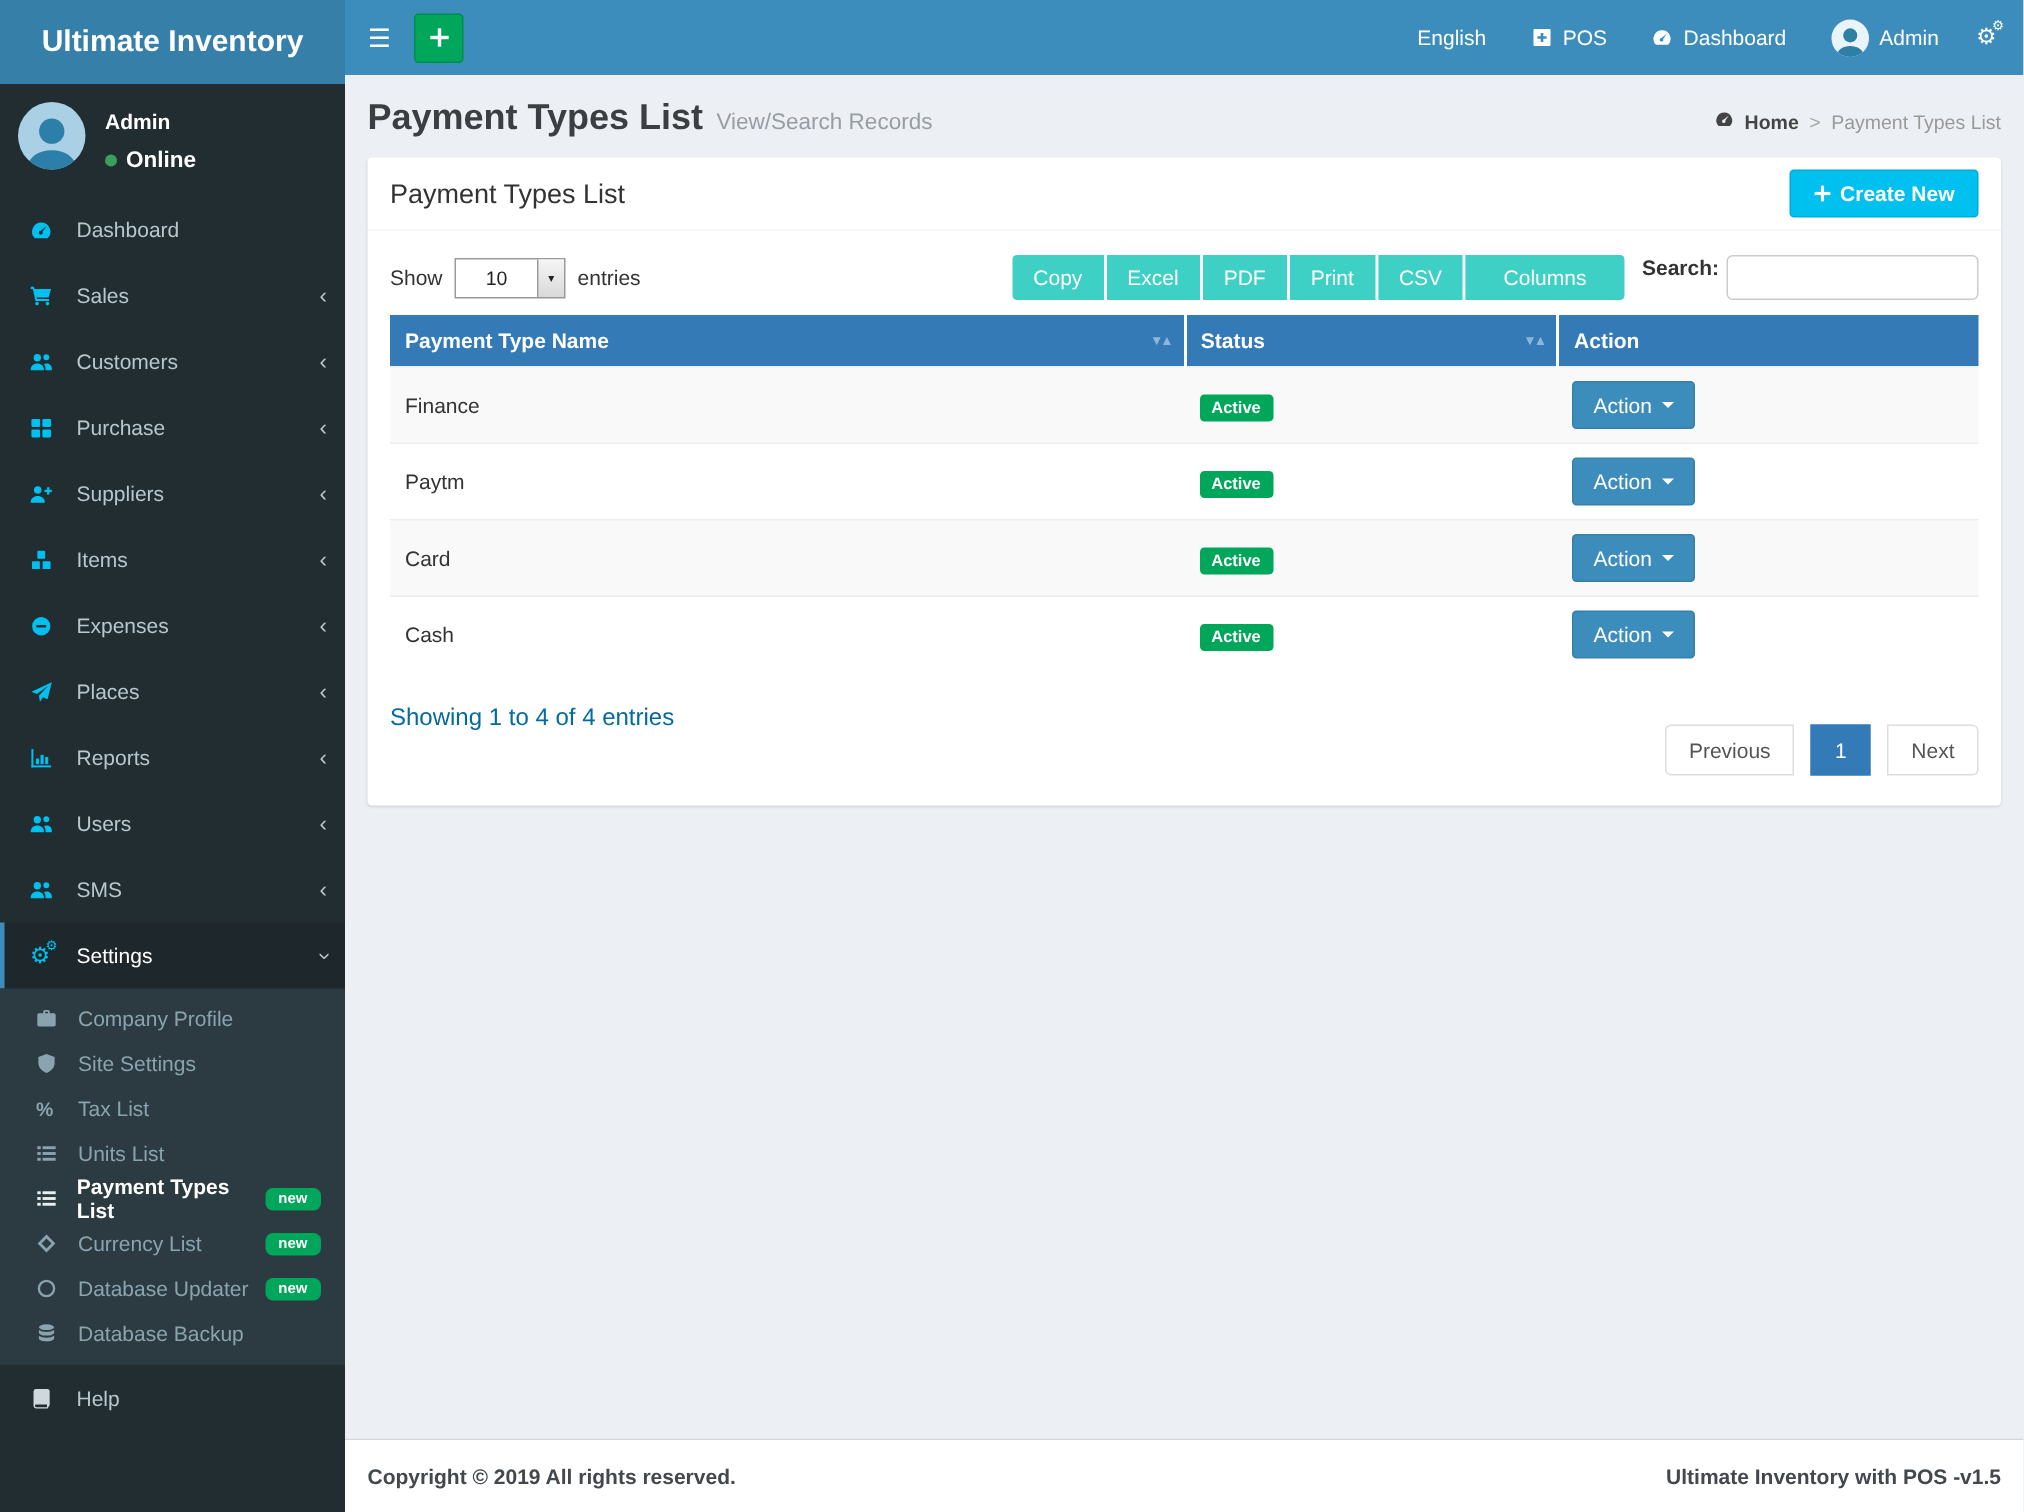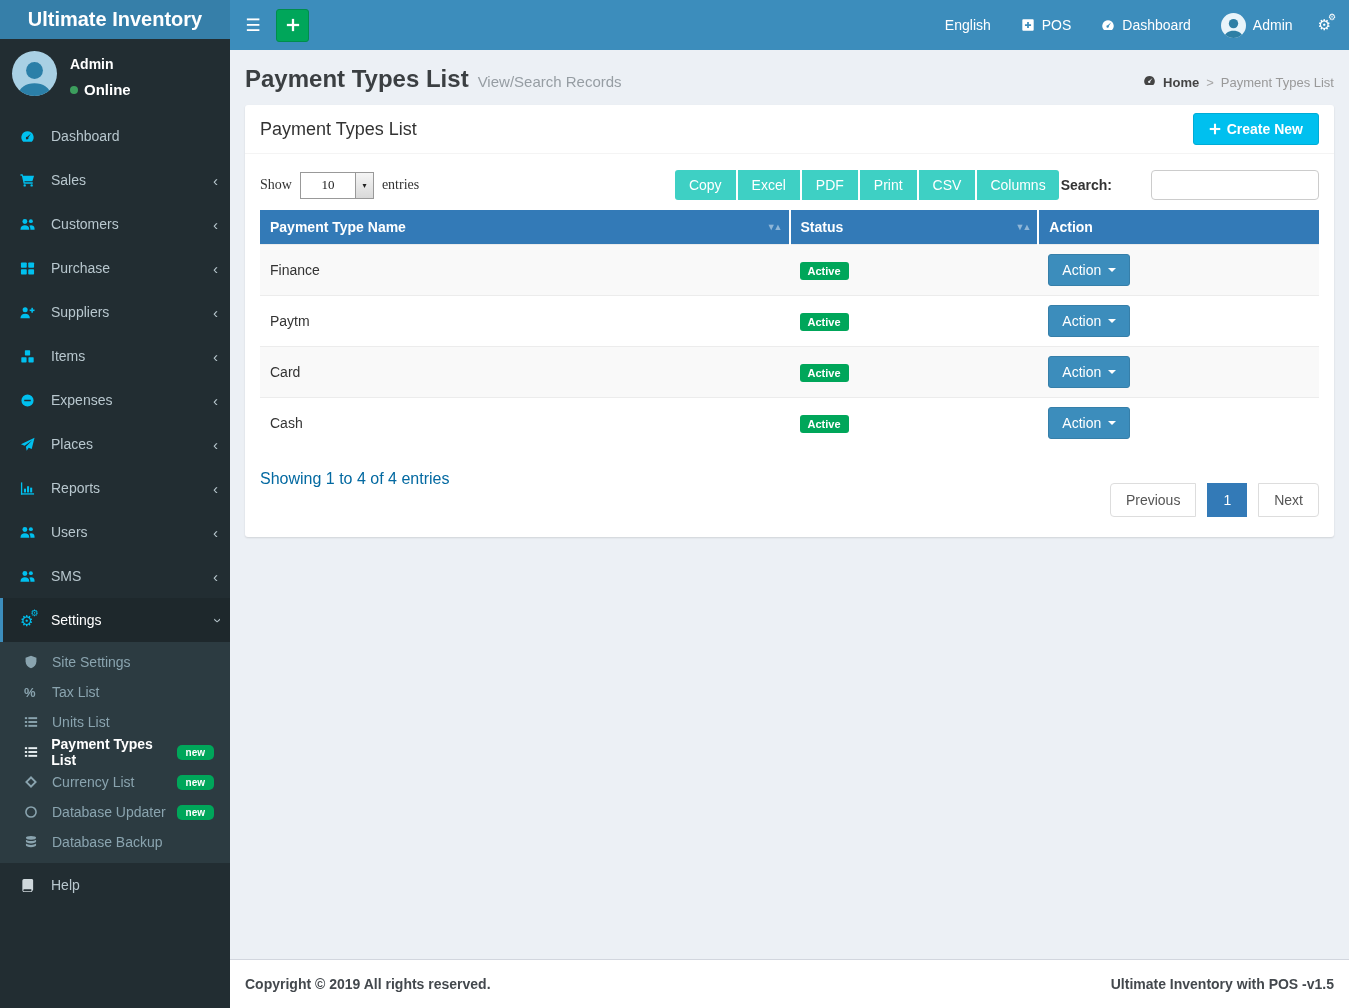--- a/index.html
+++ b/index.html
@@ -2,21 +2,21 @@
 <html><head>
 <meta charset="utf-8">
 <style>
   * { box-sizing: border-box; margin: 0; padding: 0; }
   html,body { width:1349px; height:1008px; }
   body { font-family:"Liberation Sans", sans-serif; background:#ecf0f5; overflow:hidden; }
   .app { display:flex; width:1349px; height:1008px; }
 
   
   .sidebar { width:230px; flex-shrink:0; background:#222d32; display:flex; flex-direction:column; }
-  .brand { height:39px; background:#367fa9; color:#fff; font-size:20px; font-weight:bold;
+  .brand { height:56px; background:#367fa9; color:#fff; font-size:20px; font-weight:bold;
            display:flex; align-items:center; justify-content:center; }
   .user-panel { display:flex; gap:13px; padding:12px 10px 10px 12px; }
   .avatar { width:45px; height:45px; border-radius:50%; background:#a9d0e4; position:relative; overflow:hidden; flex-shrink:0; }
   .avatar svg { position:absolute; left:0; top:4px; width:45px; height:45px; fill:#2b7fa8; }
   .user-meta { padding-top:5px; }
   .user-name { color:#fff; font-size:14px; font-weight:bold; }
   .user-status { margin-top:9px; display:flex; align-items:center; gap:6px; color:#fff; font-size:15px; font-weight:bold; }
   .dot { width:8px; height:8px; border-radius:50%; background:#3c9e5d; }
 
   .menu { margin-top:6px; }
@@ -70,31 +70,31 @@
 
   .box { background:#fff; margin:0 15px; border-radius:3px; box-shadow:0 1px 2px rgba(0,0,0,.12); }
   .box-header { padding:8px 15px; display:flex; align-items:center; border-bottom:1px solid #f4f4f4; }
   .box-title { font-size:18px; color:#333; }
   .create-btn { margin-left:auto; background:#00c0ef; border:1px solid #00acd6; color:#fff; border-radius:3px;
                 padding:7px 15px; font-size:14px; font-weight:600; display:flex; align-items:center; gap:6px; cursor:pointer; }
   .create-btn svg { width:12px; height:12px; fill:#fff; }
 
   .box-body { padding:8px 15px 20px; }
   .controls { display:flex; align-items:center; margin:8px 0 10px; }
-  .show-group { display:flex; align-items:center; gap:8px; font-size:14px; color:#333;font-family:Liberation Serif, serif; }
+  .show-group { display:flex; align-items:center; gap:8px; font-size:14px; color:#333; }
   .select-box { width:74px; height:27px; border:1px solid #999; background:#fff; display:flex; cursor:pointer; }
   .select-val { flex:1; display:flex; align-items:center; justify-content:center; font-size:13px; color:#222; }
   .select-arrow { width:18px; border-left:1px solid #999; background:linear-gradient(#f5f5f5,#d9d9d9);
                   display:flex; align-items:center; justify-content:center; font-size:8px; color:#222; }
   .export-group { margin-left:auto; display:flex; }
   .export-btn { background:#3ed0c4; color:#fff; font-size:14px; padding:7px 14px; border:none;
                 border-right:2px solid #fff; cursor:pointer; font-family:inherit; }
   .export-btn:first-child { border-radius:3px 0 0 3px; }
-  .export-btn:last-child { border-right:none; border-radius:0 3px 3px 0; padding:7px 13px; }
-  .search-wrap { display:flex; align-items:center; margin-left:2px;gap:34px; }
+  .export-btn:last-child { border-right:none; border-radius:0 3px 3px 0; padding:7px 25px; }
+  .search-wrap { display:flex; align-items:flex-start; margin-left:12px; }
   .search-label { font-size:14px; font-weight:bold; color:#333; margin-right:5px; }
   .search-input { width:168px; height:30px; border:1px solid #ccc; border-radius:4px; padding:0 8px;
                   font-family:inherit; font-size:13px; }
 
   table.data { width:100%; border-collapse:collapse; font-size:14px; }
   table.data col.c1 { width:50%; } table.data col.c2 { width:23.5%; } table.data col.c3 { width:26.5%; }
   table.data th { background:#337ab7; color:#fff; text-align:left; font-weight:bold; padding:9px 26px 9px 10px;
                   border-left:2px solid #fff; position:relative; cursor:pointer; }
   table.data th:first-child { border-left:none;margin-left:21px; }
   .sort-ind { position:absolute; right:8px; top:50%; transform:translateY(-50%); font-size:9px;
@@ -267,20 +267,28 @@
       </div>
       <div class="menu-item active">
         <span class="mi">
             <span class="cogs"><span>⚙</span><span class="c2">⚙</span></span>
           </span>
         <span>Settings</span>
         <span class="chev down">‹</span>
       </div>
 
       <div class="submenu">
+        <div class="submenu-item">
+          <span class="mi">
+              <svg viewBox="0 0 16 16">
+                <path d="M5.5 4V2.8c0-.7.6-1.3 1.3-1.3h2.4c.7 0 1.3.6 1.3 1.3V4h3.2c.7 0 1.3.6 1.3 1.3v7.4c0 .7-.6 1.3-1.3 1.3H2.3c-.7 0-1.3-.6-1.3-1.3V5.3C1 4.6 1.6 4 2.3 4h3.2zm1.4-1.1V4h2.2V2.9H6.9z"></path>
+              </svg>
+            </span>
+          <span>Company Profile</span>
+        </div>
         <div class="submenu-item">
           <span class="mi">
               <svg viewBox="0 0 16 16">
                 <path d="M8 .8l6.2 2.3v4.4c0 3.9-2.7 6.4-6.2 7.7-3.5-1.3-6.2-3.8-6.2-7.7V3.1z"></path>
               </svg>
             </span>
           <span>Site Settings</span>
         </div>
         <div class="submenu-item">
           <span class="mi">%</span>

